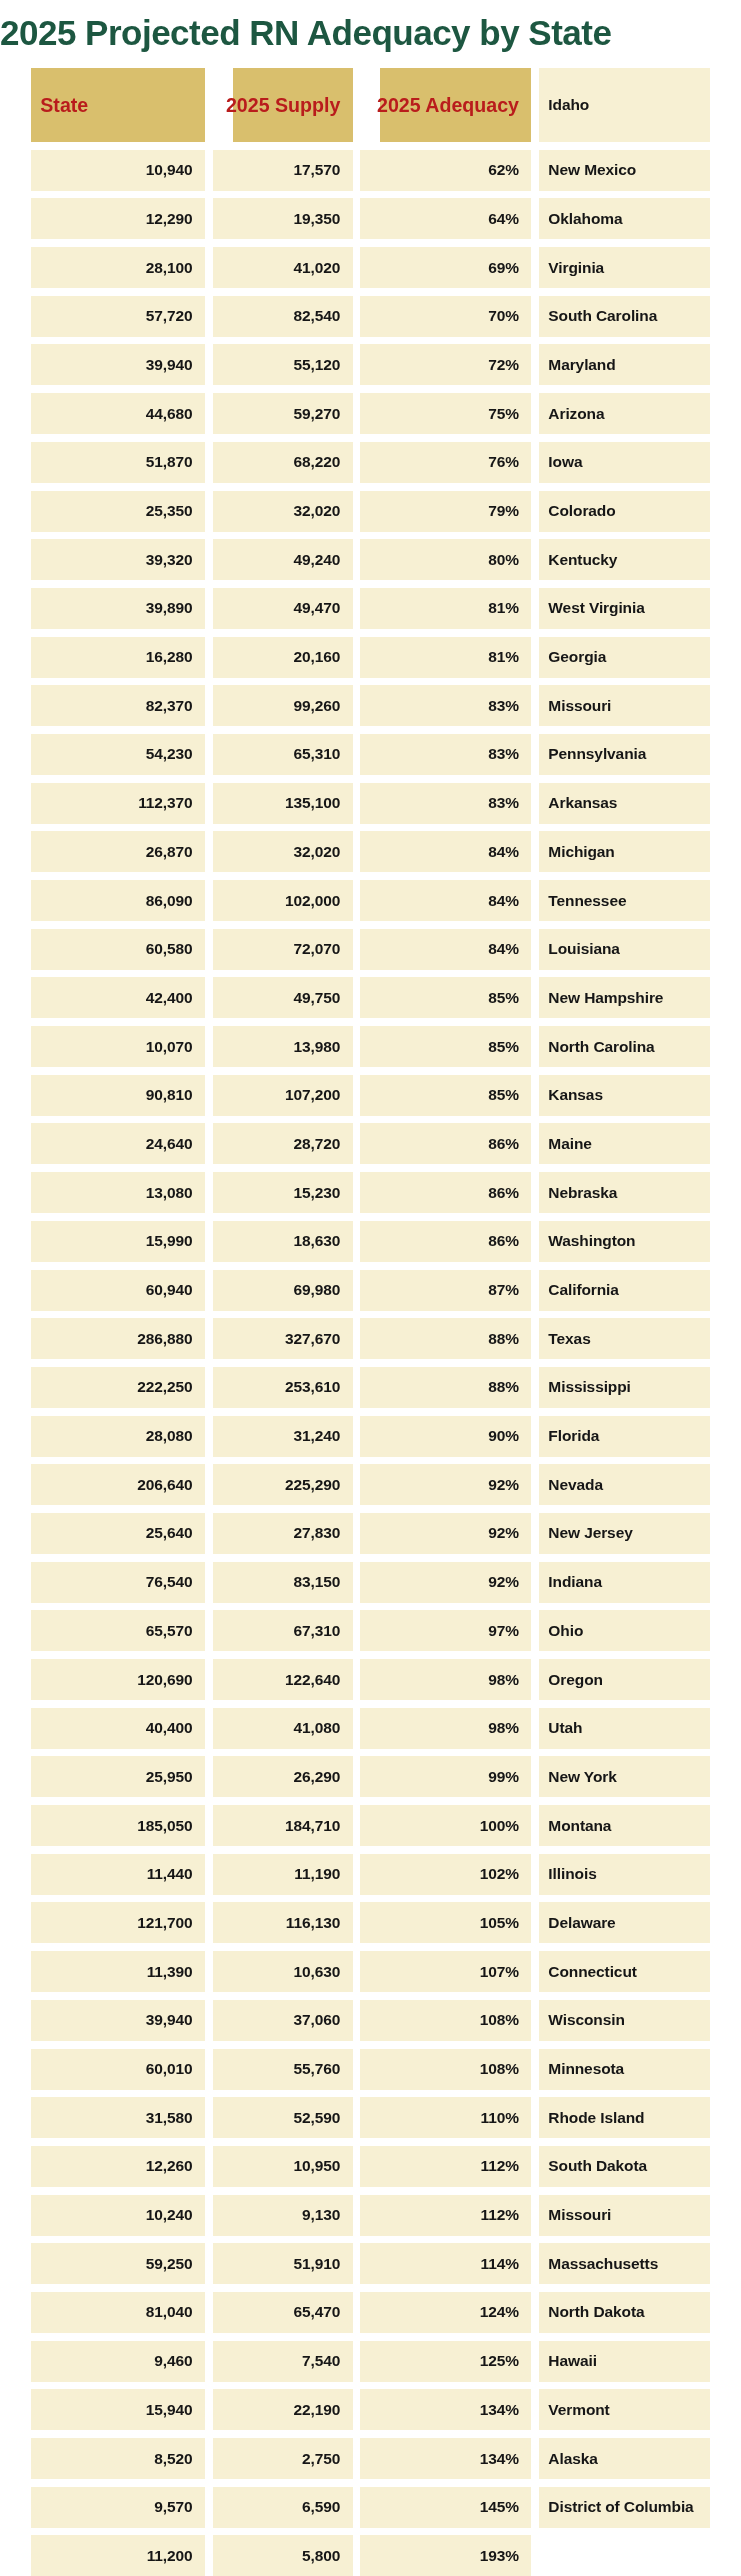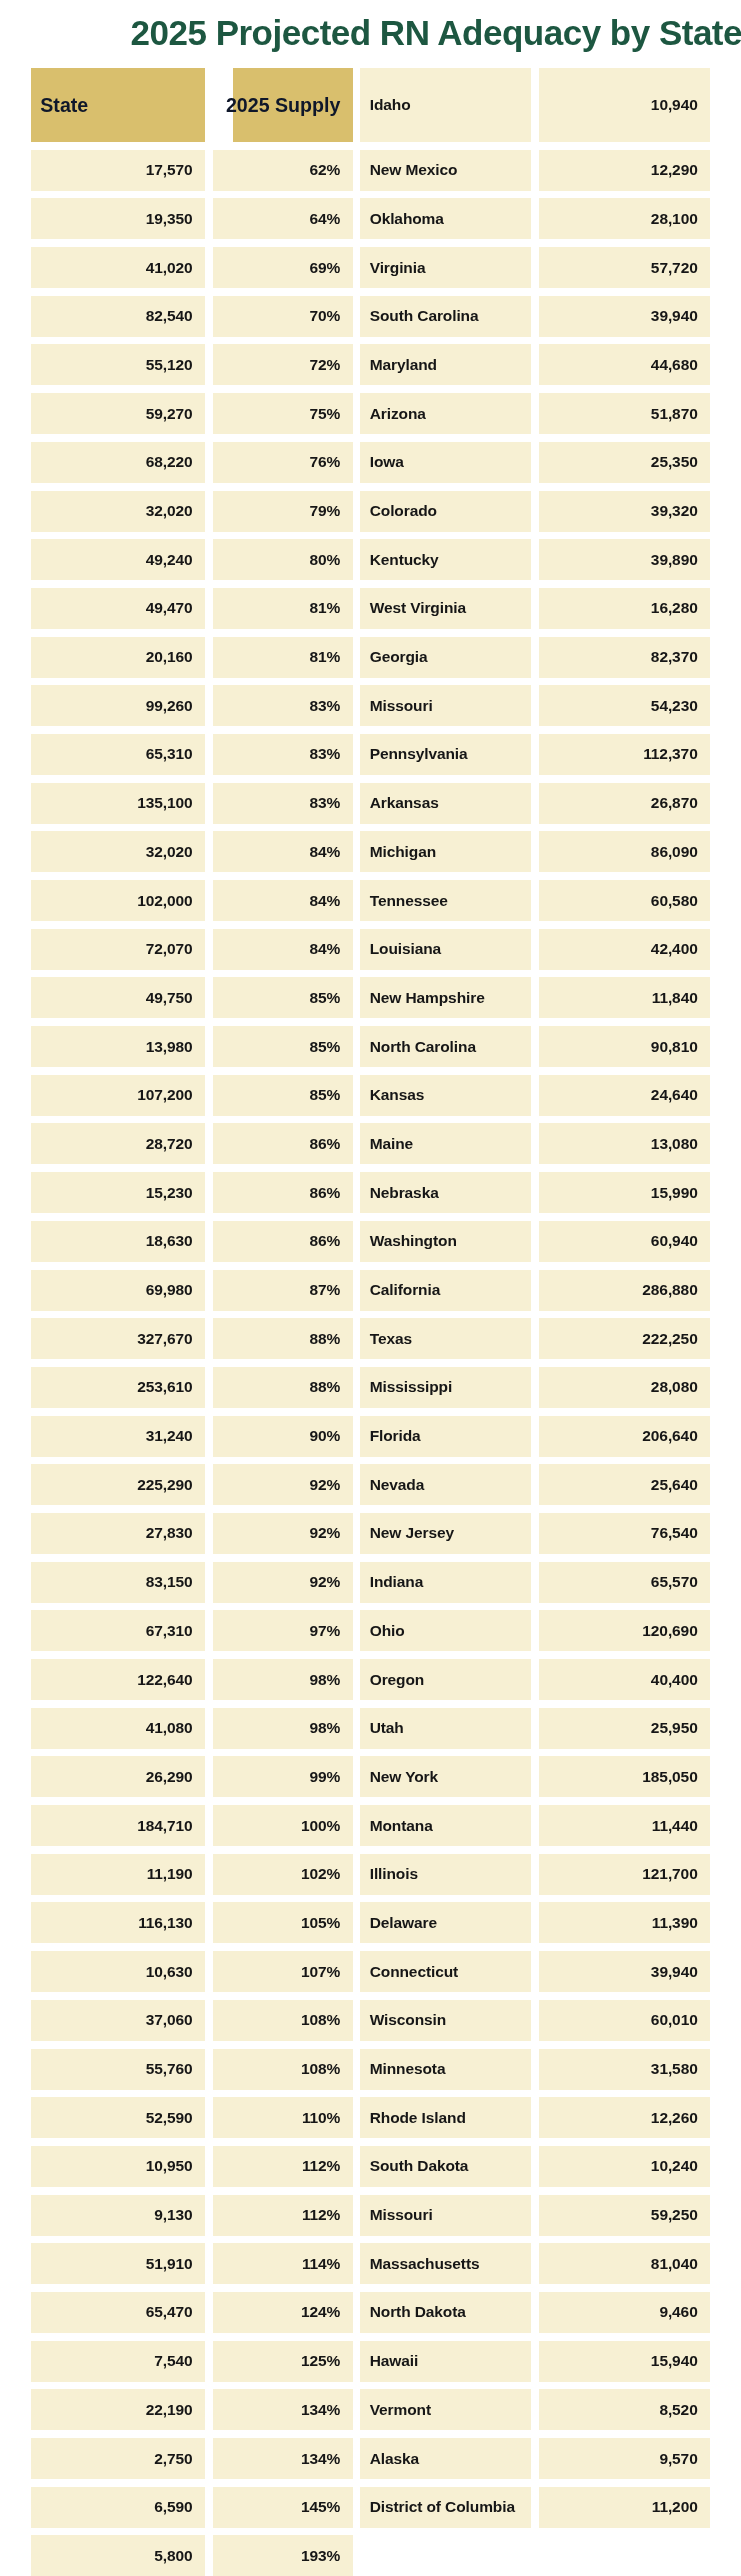--- a/index.html
+++ b/index.html
@@ -14,21 +14,21 @@
     background: #ffffff;
     font-family: "Liberation Sans", sans-serif;
     overflow: hidden;
   }
   .title {
     position: absolute;
     top: 13.4px;
     left: 0;
     width: 742px;
     margin: 0;
-    text-align: right;
+    text-align: left;
     font-size: 35px;
     font-weight: 700;
     letter-spacing: -0.5px;
     color: #1d5741;
   }
   .grid {
     position: absolute;
     left: 31px;
     top: 68px;
     width: 679px;
@@ -38,21 +38,21 @@
     grid-auto-rows: 41px;
     column-gap: 7.7px;
     row-gap: 7.7px;
   }
   .hcell {
     background: #d9bf6d;
     display: flex;
     align-items: center;
     font-size: 19.6px;
     font-weight: 700;
-    color: #0f172a;
+    color: #b91c1c;
     white-space: nowrap;
   }
   .hcell.left  { justify-content: flex-start; padding-left: 9.3px; }
   .hcell.right { justify-content: flex-end;  padding-right: 12.4px; margin-left: 20px; }
   .cell {
     background: #f7f0d3;
     display: flex;
     align-items: center;
     font-size: 15.5px;
     font-weight: 600;
@@ -66,20 +66,21 @@
 </head>
 <body>
 
 <div class="canvas">
 
   <h1 class="title">2025 Projected RN Adequacy by State</h1>
 
   <div class="grid" id="table-grid">
     <div class="hcell left">State</div>
     <div class="hcell right">2025 Supply</div>
+    <div class="hcell right">2025 Adequacy</div>
 
   <div class="cell state">Idaho</div>
       <div class="cell num">10,940</div>
       <div class="cell num">17,570</div>
       <div class="cell num">62%</div>
       <div class="cell state">New Mexico</div>
       <div class="cell num">12,290</div>
       <div class="cell num">19,350</div>
       <div class="cell num">64%</div>
       <div class="cell state">Oklahoma</div>
@@ -140,21 +141,21 @@
       <div class="cell num">84%</div>
       <div class="cell state">Tennessee</div>
       <div class="cell num">60,580</div>
       <div class="cell num">72,070</div>
       <div class="cell num">84%</div>
       <div class="cell state">Louisiana</div>
       <div class="cell num">42,400</div>
       <div class="cell num">49,750</div>
       <div class="cell num">85%</div>
       <div class="cell state">New Hampshire</div>
-      <div class="cell num">11,840</div>
+      <div class="cell num">10,070</div>
       <div class="cell num">13,980</div>
       <div class="cell num">85%</div>
       <div class="cell state">North Carolina</div>
       <div class="cell num">90,810</div>
       <div class="cell num">107,200</div>
       <div class="cell num">85%</div>
       <div class="cell state">Kansas</div>
       <div class="cell num">24,640</div>
       <div class="cell num">28,720</div>
       <div class="cell num">86%</div>

